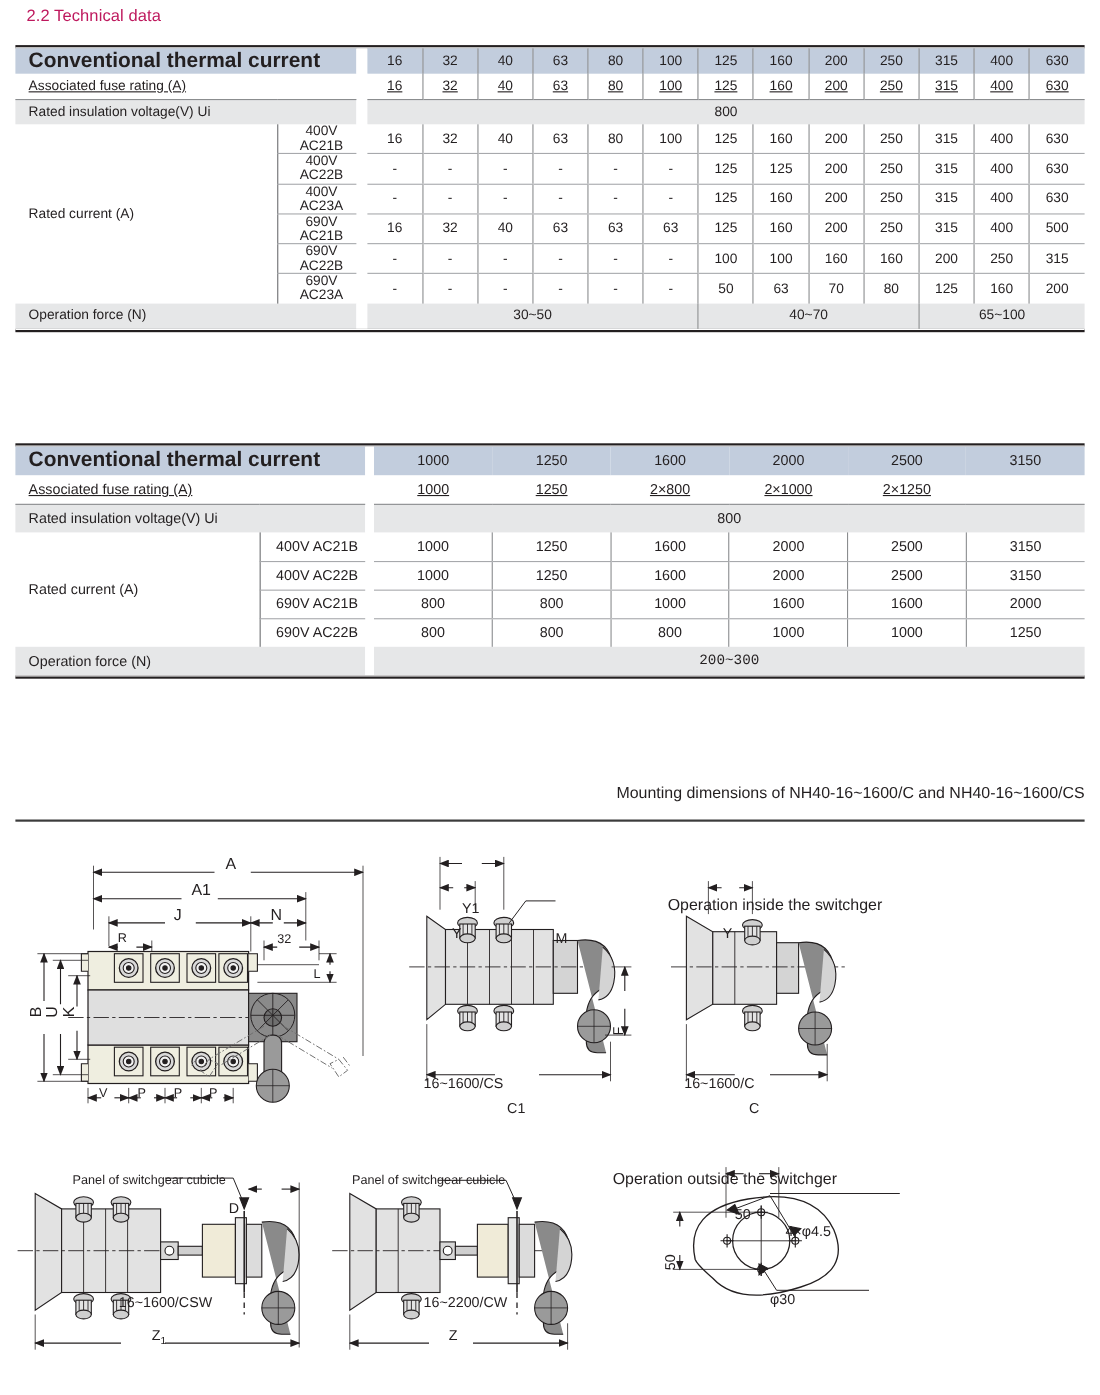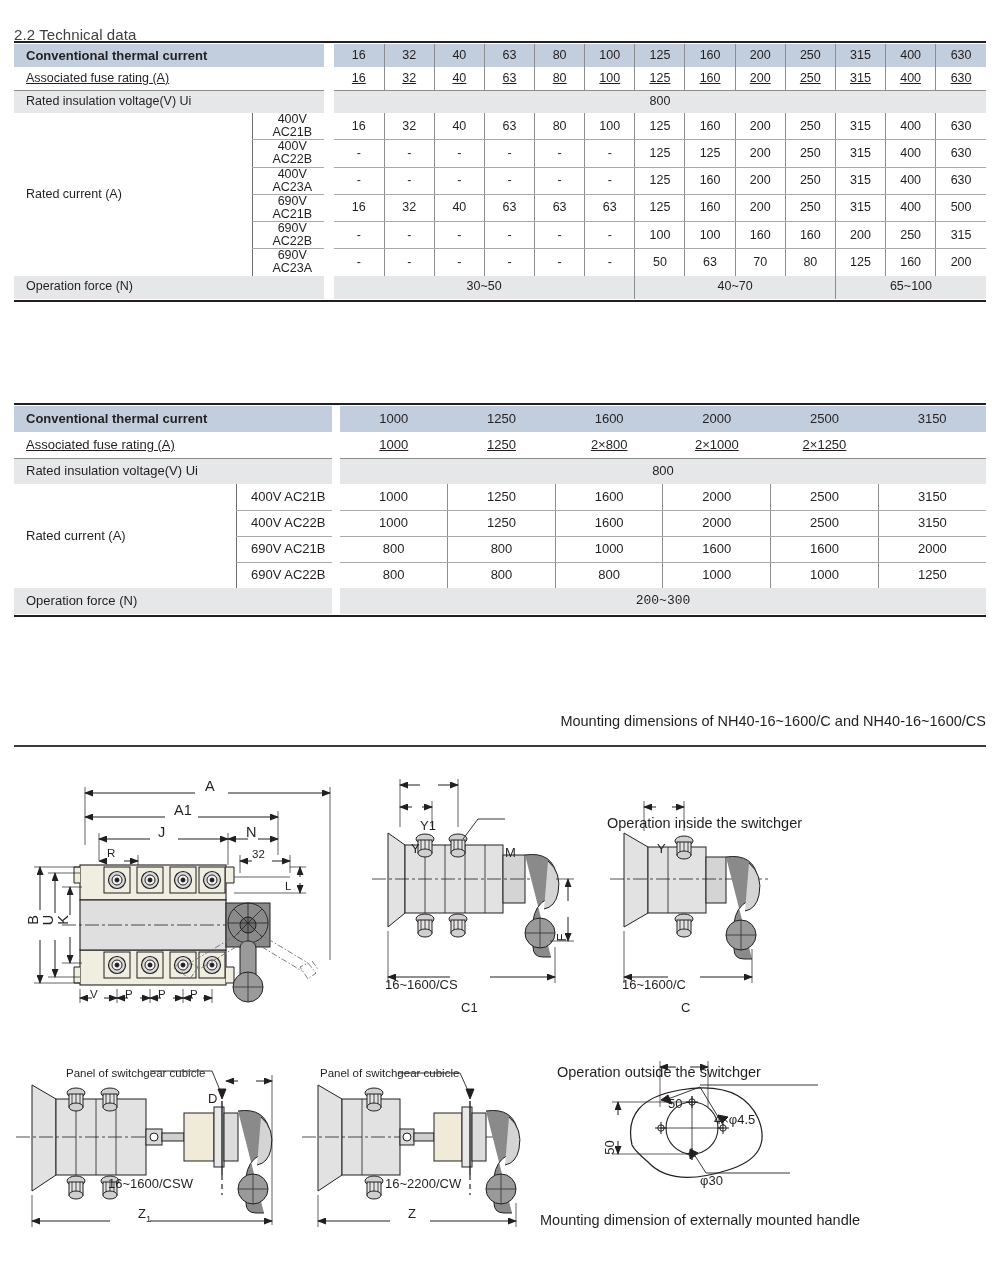--- a/index.html
+++ b/index.html
@@ -11,25 +11,24 @@
     width: 1000px; height: 1268px;
     position: relative;
     font-family: "Liberation Sans", sans-serif;
     color: #231f20;
     overflow: hidden;
   }
 
   
   .sec-heading {
     position: absolute;
-    left: 14px; top: 6px;
+    left: 24px; top: 6px;
     font-size: 15px;
-    color: #404040;
+    color: #be185d;
     letter-spacing: .1px;
-    margin-top: 20px;
   }
 
   
   .tblwrap { position: absolute; left: 14px; }
   .rule-top {
     height: 3px; background: #231f20; width: 100%;
     border-bottom: 1px solid #fff;
   }
   .rule-bot {
     height: 3px; background: #231f20; width: 100%;
@@ -53,21 +52,21 @@
   .lbl {
     text-align: left !important;
     padding-left: 12px !important;
   }
   .sublbl {
     text-align: right;
     padding-left: 8px !important;
     border-left: 1px solid #6d6e71;
   }
   .hdr-band { background: #c2cddd; font-weight: bold; }
-  .hdr-band.lbl { font-weight: bold; font-size: 13px; }
+  .hdr-band.lbl { font-weight: bold; font-size: 19px; }
   .grey-band { background: #e6e7e8; }
   .sep-v { border-left: 1px solid #8b8d8f; }
   .sep-h { border-bottom: 1px solid #8b8d8f; text-decoration: underline; }
   .thinline { border-bottom: 1px solid #a7a9ac; }
   .gapcol { width: 10px; border: none !important; background: #fff !important; }
 
   
   .caption-mount {
     position: absolute;
     left: 0; right: 14px;
@@ -677,14 +676,13 @@
 
   <div class="dwg-label small" style="left:320px;top:1067px;">Panel of switchgear cubicle</div>
   <div class="dwg-label mid" style="left:408px;top:1206px;">Z</div>
   <div class="dwg-label mid" style="left:385px;top:1176px;">16~2200/CW</div>
 
   <div class="dwg-label" style="left:557px;top:1064px;">Operation outside the switchger</div>
   <div class="dwg-label mid" style="left:668px;top:1096px;">50</div>
   <div class="dwg-label mid" style="left:602px;top:1140px;transform:rotate(-90deg);">50</div>
   <div class="dwg-label mid" style="left:714px;top:1112px;">4×φ4.5</div>
   <div class="dwg-label mid" style="left:700px;top:1173px;">φ30</div>
-  <div class="dwg-label" style="left:540px;top:1212px;">Mounting dimension of externally mounted handle</div>
 </div>
 
 </body></html>

